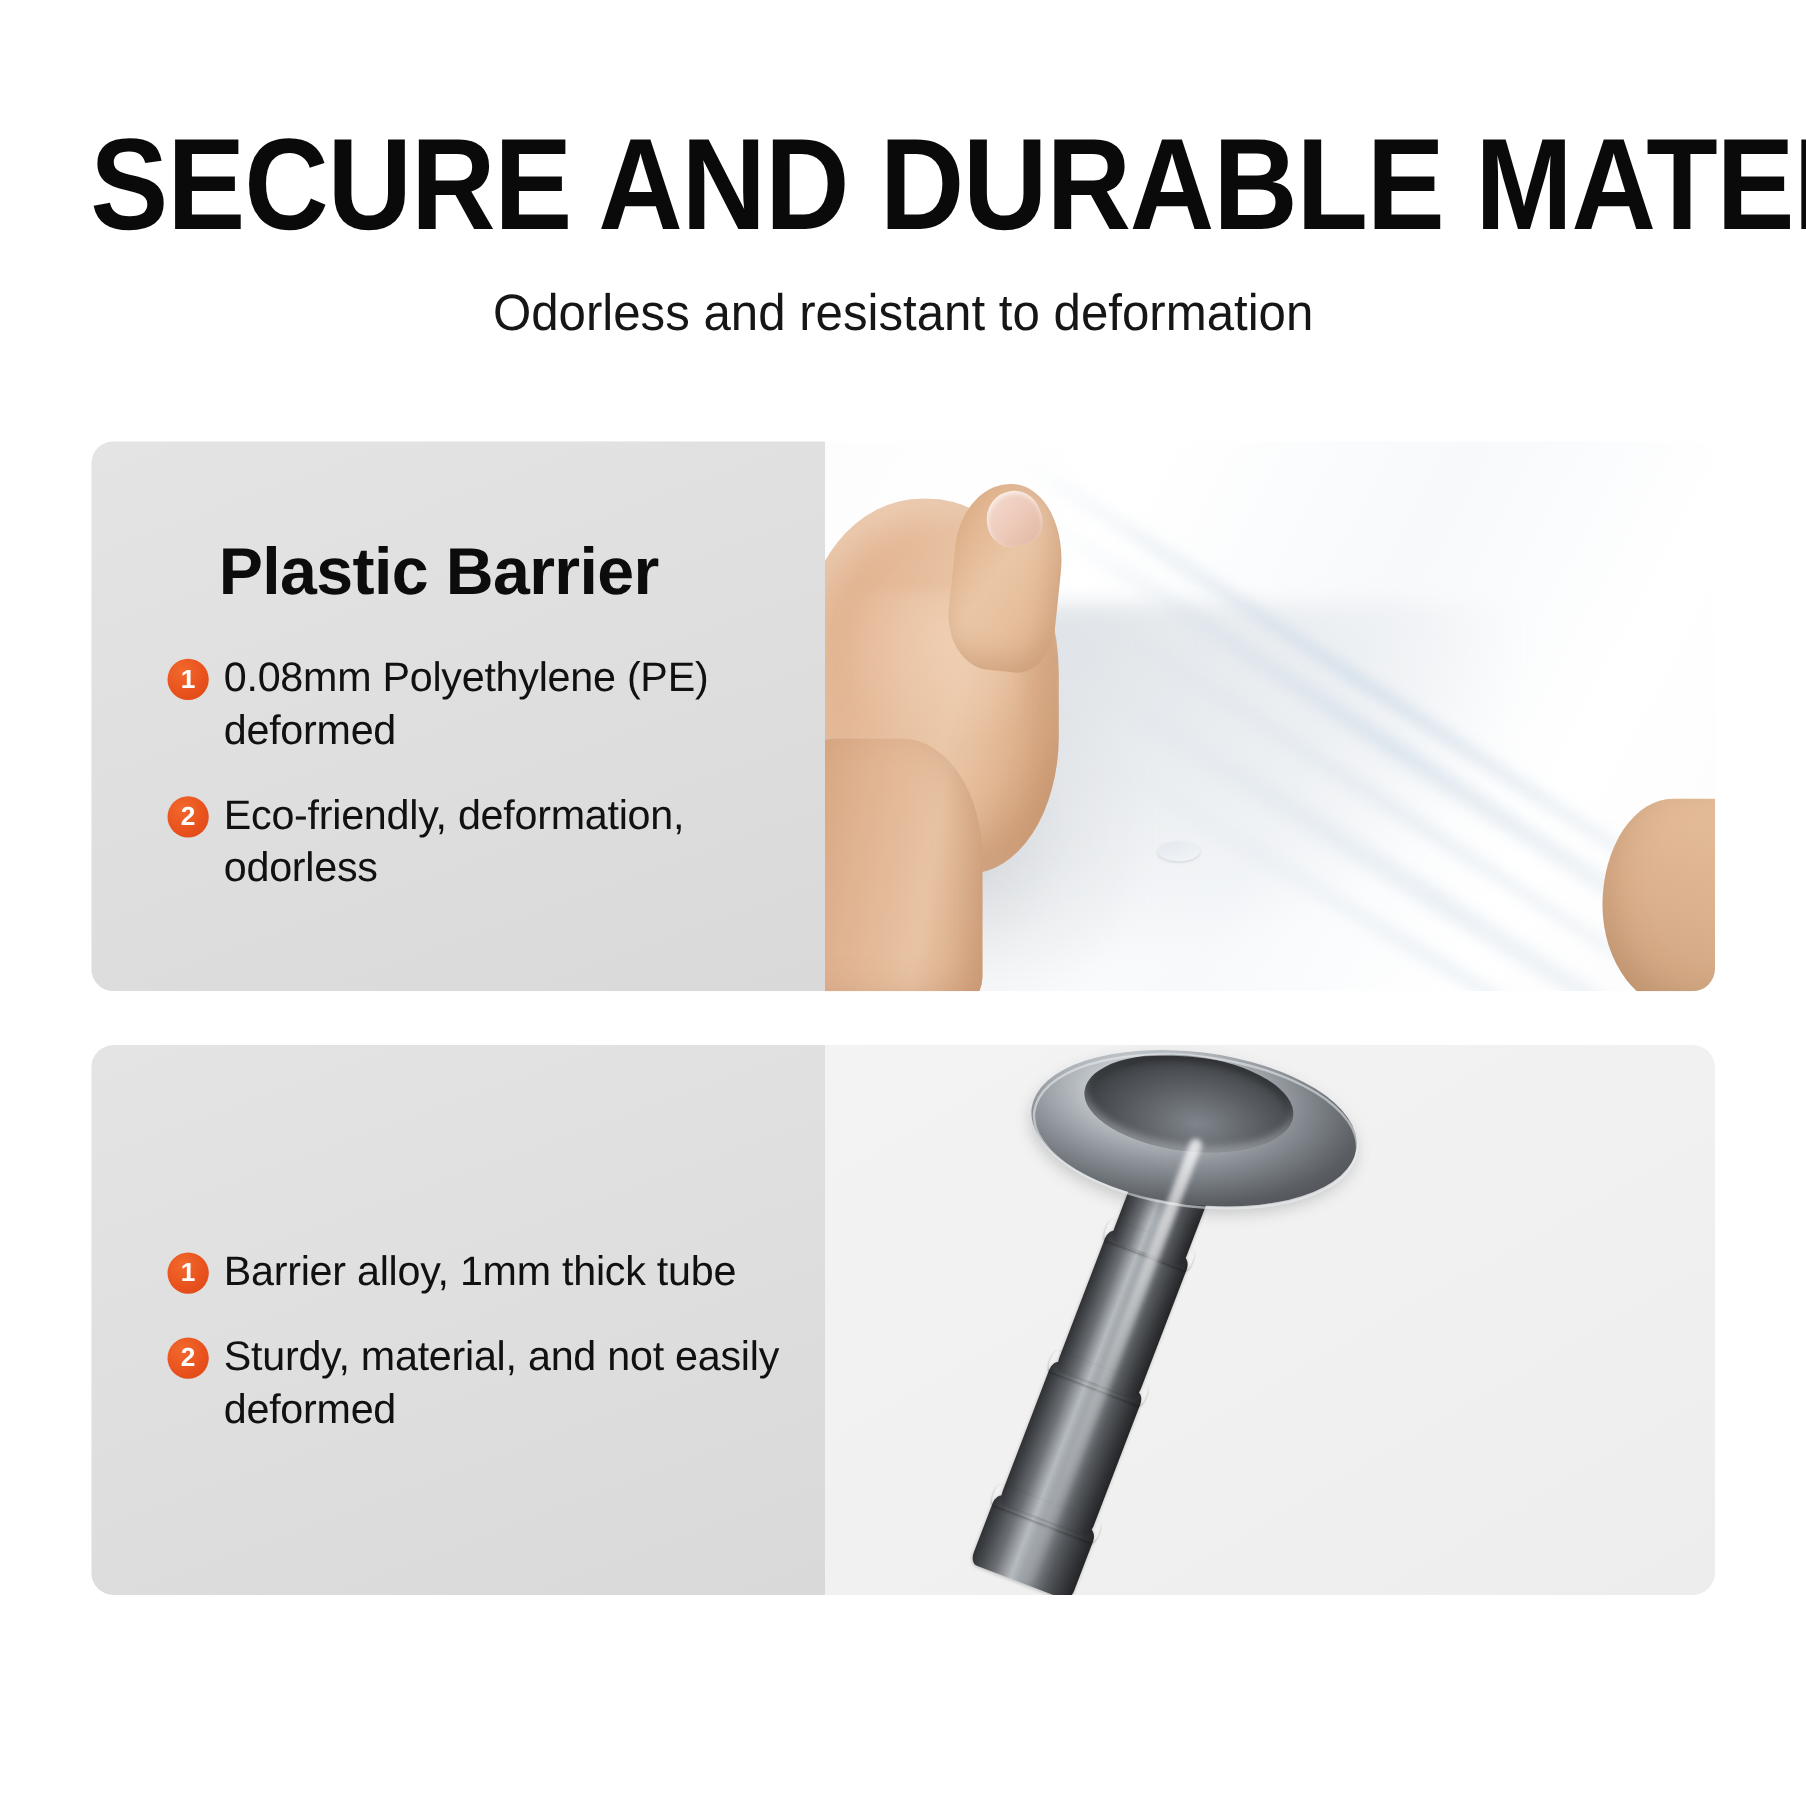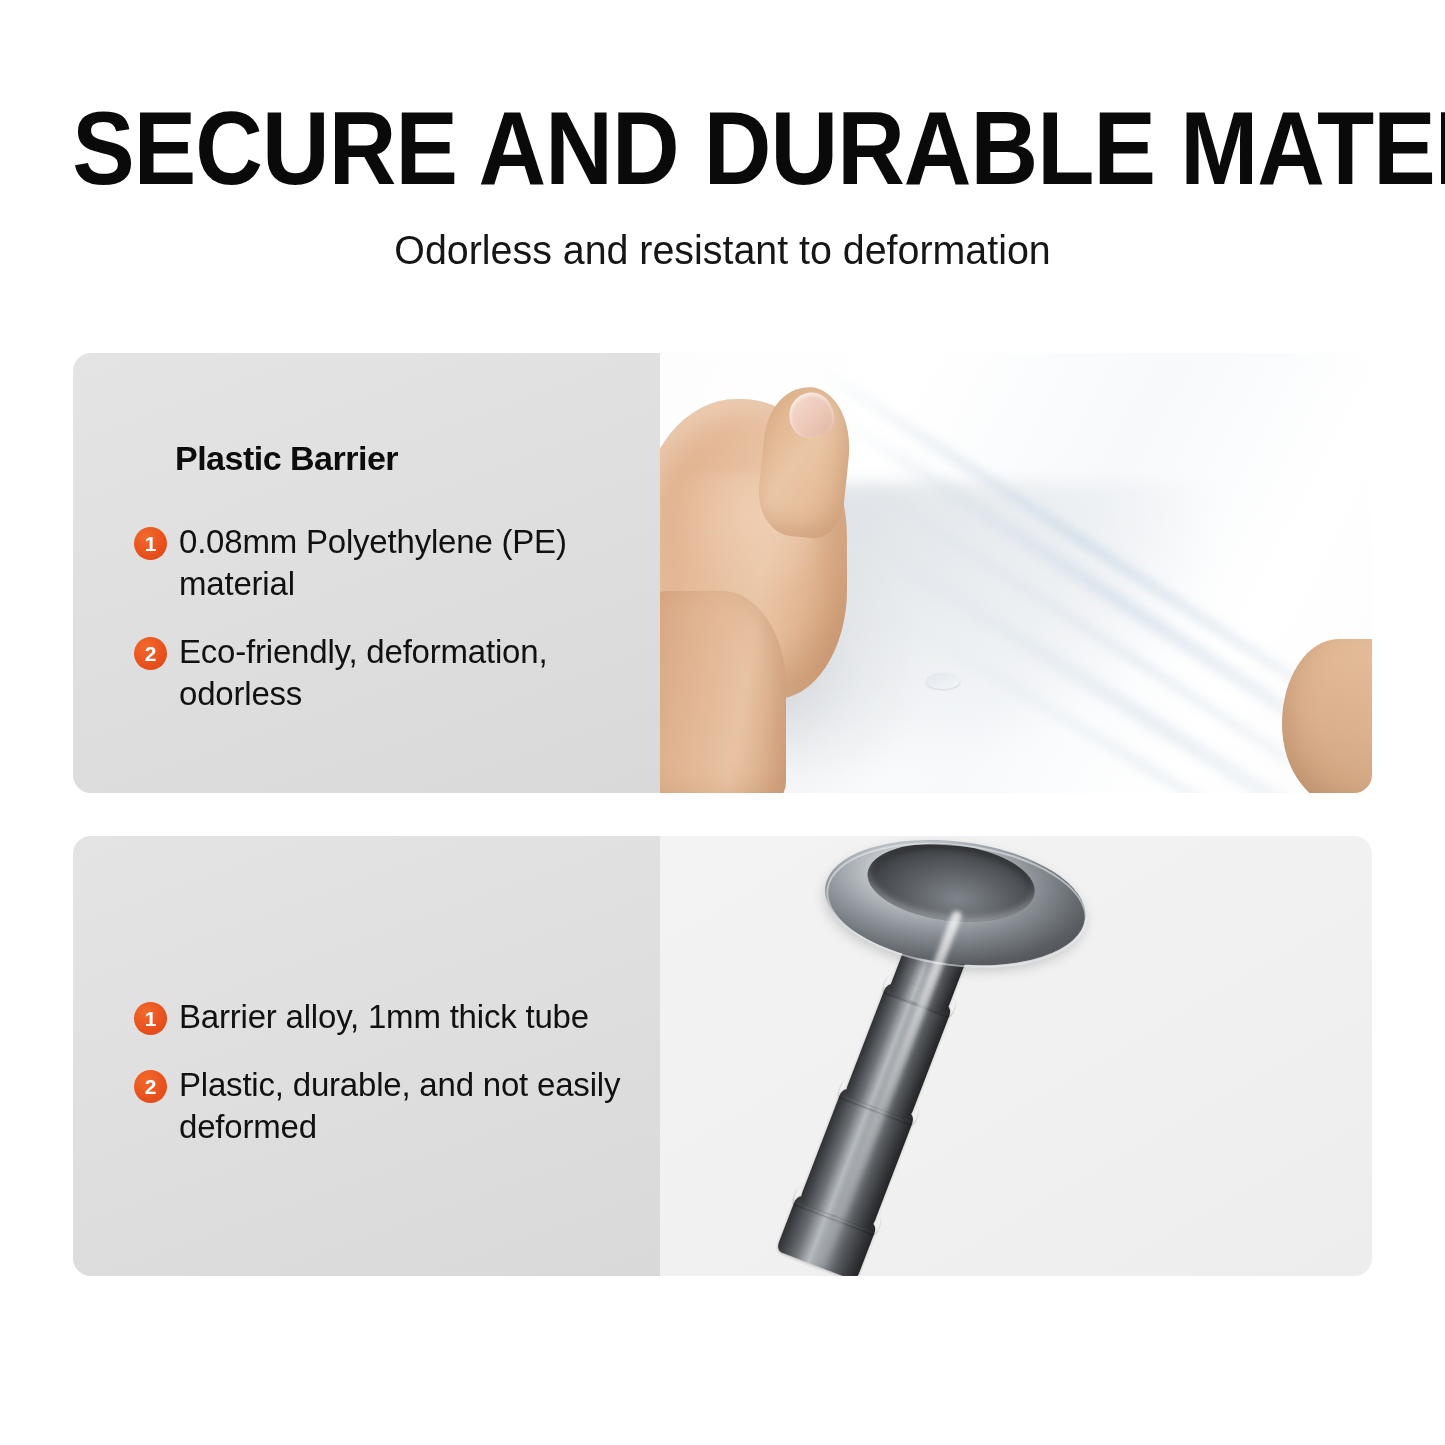--- a/index.html
+++ b/index.html
@@ -77,21 +77,21 @@
   .card-media {
     flex: 1 1 auto;
     position: relative;
     overflow: hidden;
   }
 
   .card-heading {
     position: absolute;
     left: 102px;
     font-weight: 700;
-    font-size: 34px;
+    font-size: 53px;
     line-height: 58px;
     color: #0c0c0c;
     letter-spacing: -0.5px;
     white-space: nowrap;
     text-align: center;
   }
   #card-1 .card-heading { top: 76px; }
   #card-2 .card-heading { top: 68px; }
 
   .bullets {
@@ -367,21 +367,21 @@
 </div>
 
 <div class="card" id="card-1">
 
   <div class="card-text">
     <div class="card-heading">Plastic Barrier</div>
 
     <div class="bullets">
       <div class="bullet">
         <span class="badge">1</span>
-        <span class="bullet-text">0.08mm Polyethylene (PE) material</span>
+        <span class="bullet-text">0.08mm Polyethylene (PE) deformed</span>
       </div>
       <div class="bullet">
         <span class="badge">2</span>
         <span class="bullet-text">Eco-friendly, deformation, odorless</span>
       </div>
     </div>
   </div>
 
   <div class="card-media">
     <div class="media-film">
@@ -411,21 +411,21 @@
 
   <div class="card-text">
 
     <div class="bullets">
       <div class="bullet">
         <span class="badge">1</span>
         <span class="bullet-text">Barrier alloy, 1mm thick tube</span>
       </div>
       <div class="bullet">
         <span class="badge">2</span>
-        <span class="bullet-text">Plastic, durable, and not easily deformed</span>
+        <span class="bullet-text">Sturdy, material, and not easily deformed</span>
       </div>
     </div>
   </div>
 
   <div class="card-media">
     <div class="media-pole">
       <div class="pole-wrap">
         <div class="pole-seg seg-4"></div>
         <div class="pole-seg seg-3"></div>
         <div class="pole-seg seg-2"></div>

